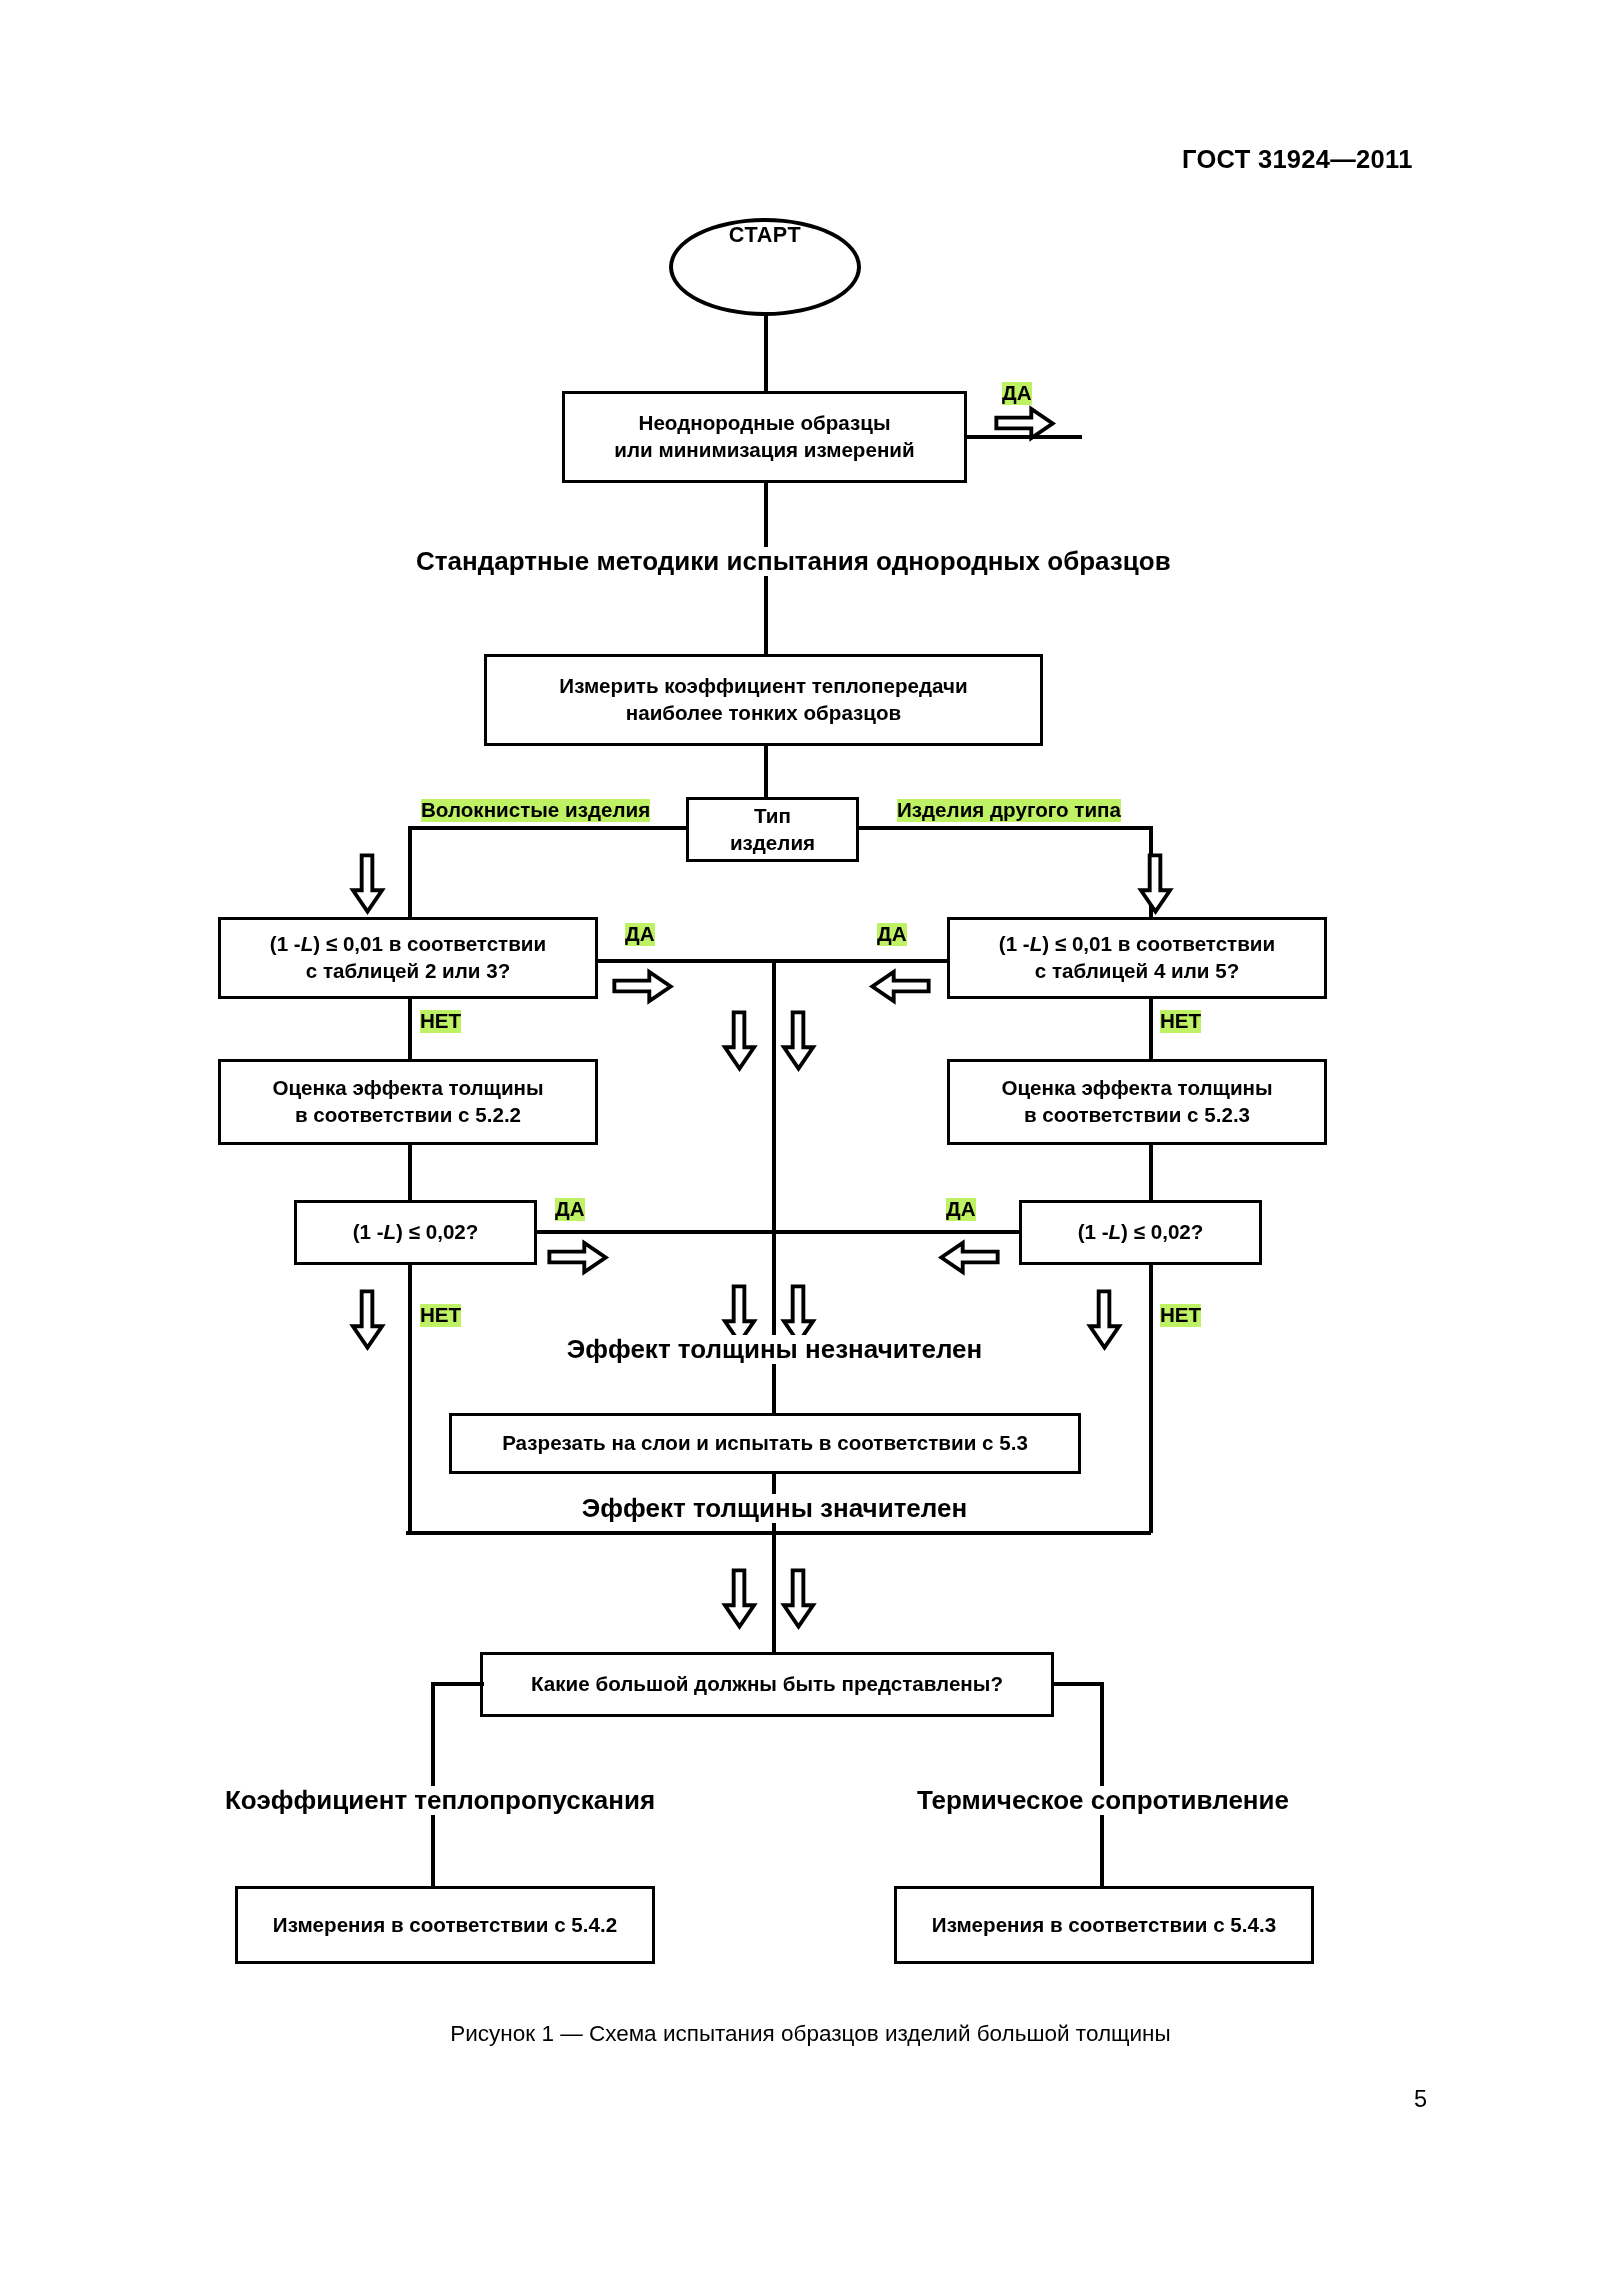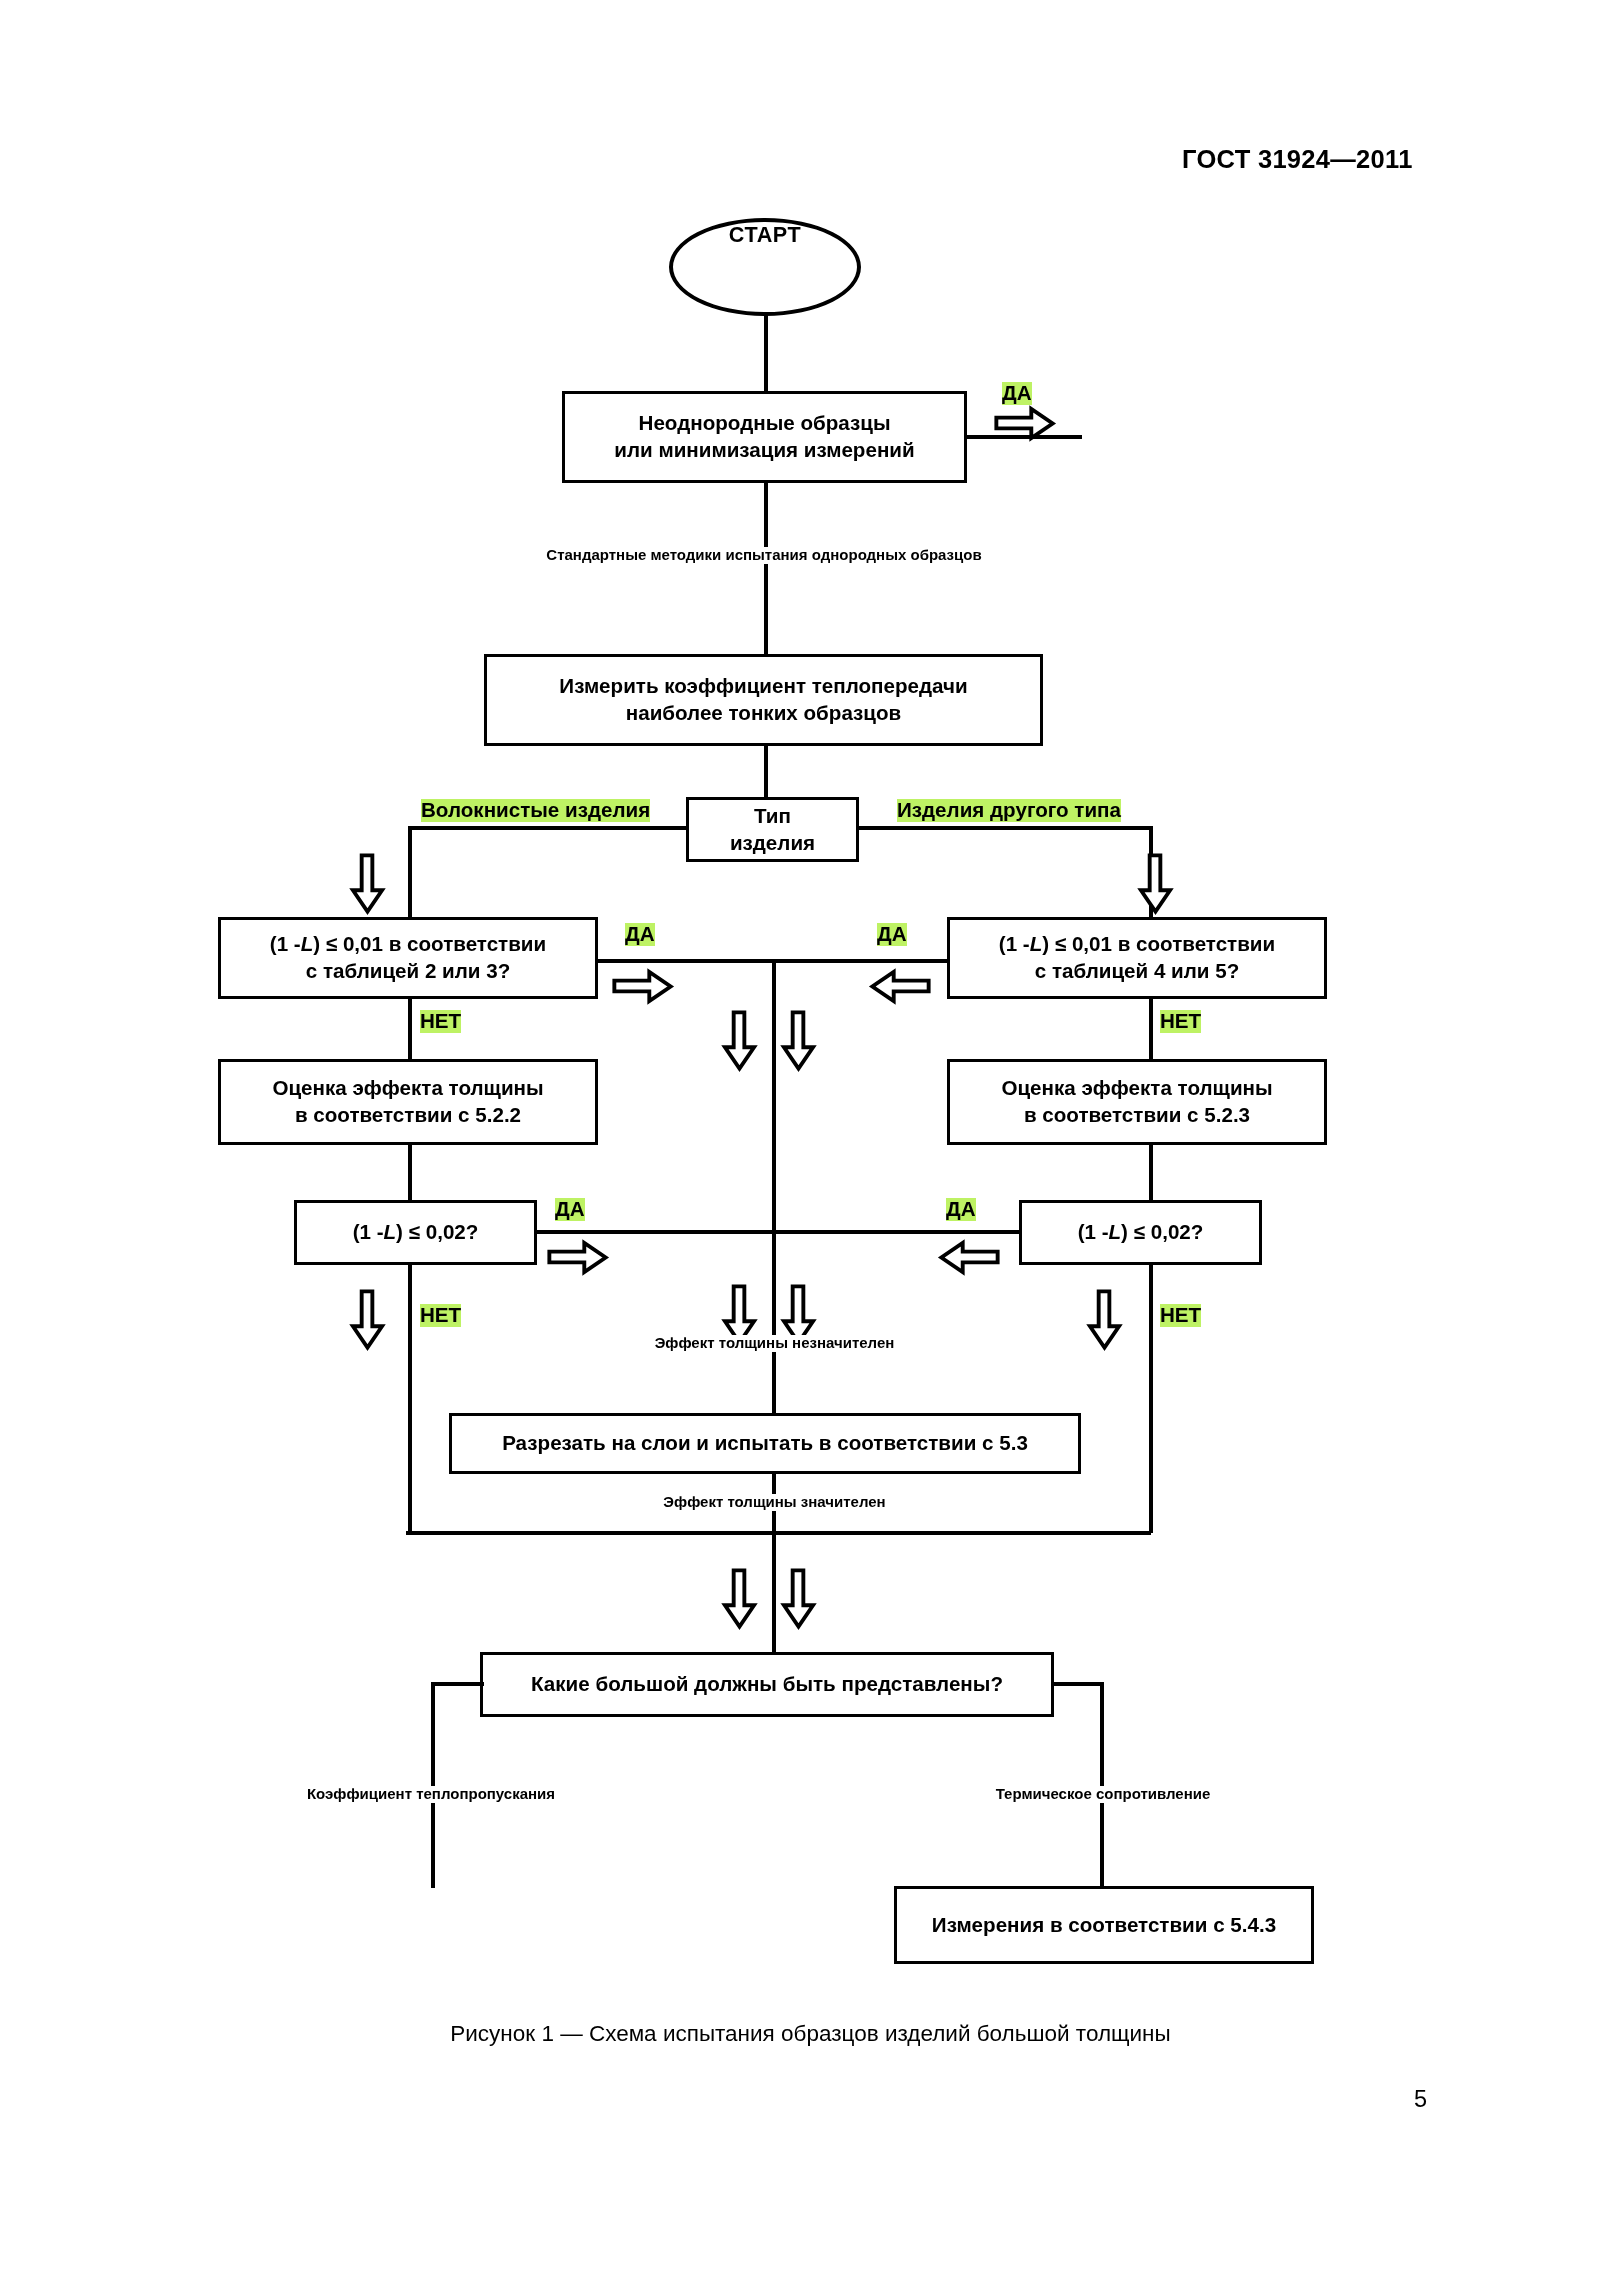--- a/index.html
+++ b/index.html
@@ -65,21 +65,21 @@
     position: absolute;
     font-weight: bold;
     font-size: 20.6px;
     white-space: nowrap;
     background: #bef264;
     line-height: 1.1;
   }
   .lblc {
     position: absolute;
     font-weight: bold;
-    font-size: 15px;
+    font-size: 26px;
     white-space: nowrap;
     background: #fff;
     text-align: center;
     line-height: 1.1;
   }
   .hline {
     position: absolute;
     background: #000;
     height: 3.9px;
   }
@@ -269,19 +269,22 @@
 
   <div class="hline" style="left:431px; top:1682px; width:53px;"></div>
   <div class="vline" style="left:431px; top:1682px; height:206px;"></div>
 
   <div class="hline" style="left:1051px; top:1682px; width:53px;"></div>
   <div class="vline" style="left:1100px; top:1682px; height:206px;"></div>
 
   <div class="lblc" style="left:225px; top:1786px; width:412px;">Коэффициент теплопропускания</div>
   <div class="lblc" style="left:897px; top:1786px; width:412px;">Термическое сопротивление</div>
 
+  <div class="box" style="left:235px; top:1886px; width:420px; height:78px;">
+    <span>Измерения в соответствии с 5.4.2</span>
+  </div>
 
   <div class="box" style="left:894px; top:1886px; width:420px; height:78px;">
     <span>Измерения в соответствии с 5.4.3</span>
   </div>
 
 </div>
 
 
 </body></html>

